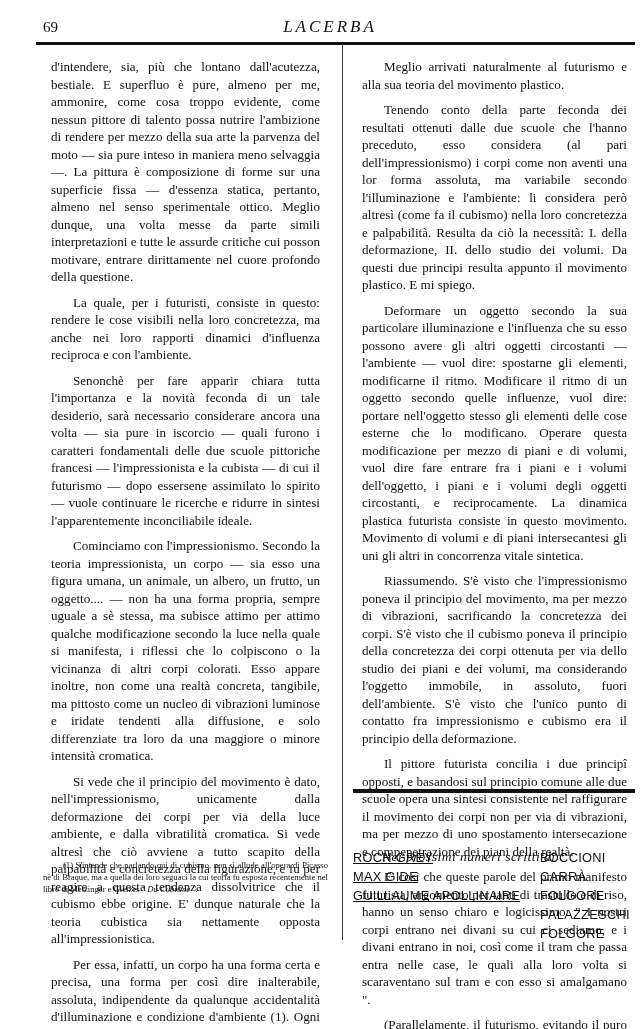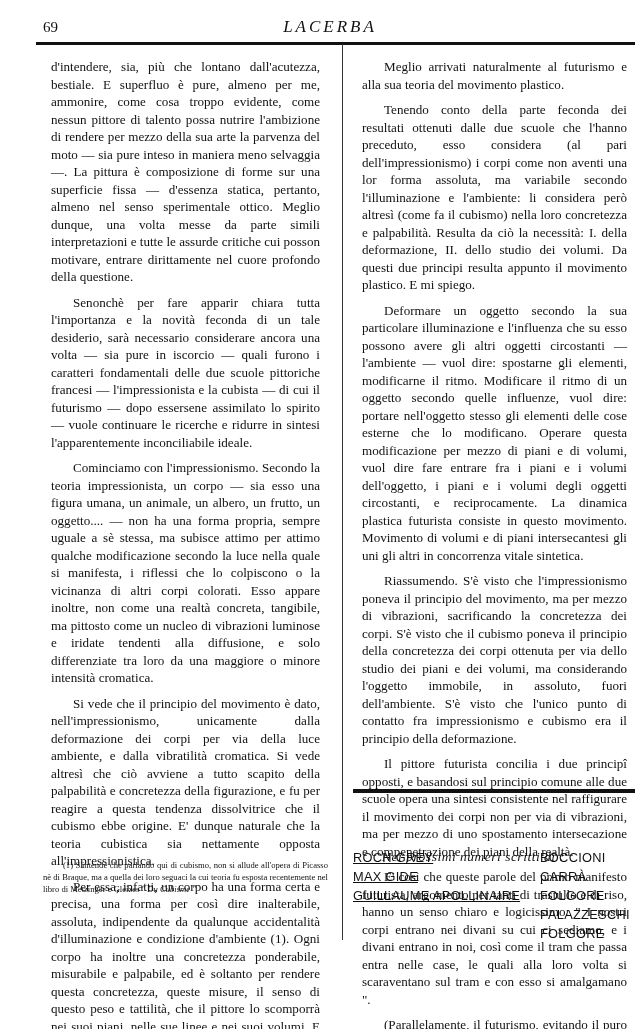--- a/index.html
+++ b/index.html
@@ -26,20 +26,21 @@
 </head>
 <body>
 
 <div class="page-number">69</div>
 <div class="page-title">LACERBA</div>
 <div class="header-rule"></div>
 <div class="col-divider2"></div>
 
 <div class="col col-left">
   <p class="noindent">d'intendere, sia, più che lontano dall'acutezza, bestiale. E superfluo è pure, almeno per me, ammonire, come cosa troppo evidente, come nessun pittore di talento possa nutrire l'ambizione di rendere per mezzo della sua arte la parvenza del moto — sia pure inteso in maniera meno selvaggia —. La pittura è composizione di forme sur una superficie fissa — d'essenza statica, pertanto, almeno nel senso sperimentale ottico. Meglio dunque, una volta messe da parte simili interpretazioni e tutte le assurde critiche cui posson motivare, entrare dirittamente nel cuore profondo della questione.</p>
+  <p>La quale, per i futuristi, consiste in questo: rendere le cose visibili nella loro concretezza, ma anche nei loro rapporti dinamici d'influenza reciproca e con l'ambiente.</p>
   <p>Senonchè per fare apparir chiara tutta l'importanza e la novità feconda di un tale desiderio, sarà necessario considerare ancora una volta — sia pure in iscorcio — quali furono i caratteri fondamentali delle due scuole pittoriche francesi — l'impressionista e la cubista — di cui il futurismo — dopo essersene assimilato lo spirito — vuole continuare le ricerche e ridurre in sintesi l'apparentemente inconciliabile ideale.</p>
   <p>Cominciamo con l'impressionismo. Secondo la teoria impressionista, un corpo — sia esso una figura umana, un animale, un albero, un frutto, un oggetto.... — non ha una forma propria, sempre uguale a sè stessa, ma subisce attimo per attimo qualche modificazione secondo la luce nella quale si manifesta, i riflessi che lo colpiscono o la vicinanza di altri corpi colorati. Esso appare inoltre, non come una realtà concreta, tangibile, ma pittosto come un nucleo di vibrazioni luminose e iridate tendenti alla diffusione, e solo differenziate tra loro da una maggiore o minore intensità cromatica.</p>
   <p>Si vede che il principio del movimento è dato, nell'impressionismo, unicamente dalla deformazione dei corpi per via della luce ambiente, e dalla vibratilità cromatica. Si vede altresì che ciò avviene a tutto scapito della palpabilità e concretezza della figurazione, e fu per reagire a questa tendenza dissolvitrice che il cubismo ebbe origine. E' dunque naturale che la teoria cubistica sia nettamente opposta all'impressionistica.</p>
   <p>Per essa, infatti, un corpo ha una forma certa e precisa, una forma per così dire inalterabile, assoluta, indipendente da qualunque accidentalità d'illuminazione e condizione d'ambiente (1). Ogni corpo ha inoltre una concretezza ponderabile, misurabile e palpabile, ed è soltanto per rendere questa concretezza, queste misure, il senso di questo peso e tattilità, che il pittore lo scomporrà nei suoi piani, nelle sue linee e nei suoi volumi. E qui si vede che mentre — sebbene per vie opposte — si arriva dalle due scuole alla deformazione (unico punto di contatto fra esse), il cubismo nega recisamente il movimento in favore della statica, come l'impressionismo aveva negato la compattezza dei corpi in favore della vibratilità. (Diciamo, fra parentesi, che nel cubismo rigoroso il colore sparisce totalmente in pro del chiaroscuro, come questo era sparito nell'impressionismo in pro del colore.</p>
 </div>
 
 <div class="footnote">
   <p><span>(1) S'intende che parlando qui di cubismo, non si allude all'opera di Picasso nè di Braque, ma a quella dei loro seguaci la cui teoria fu esposta recentemente nel libro di Metzinger e Gleizes </span><span class="book">" Du Cubisme ".</span></p>
 </div>
 

